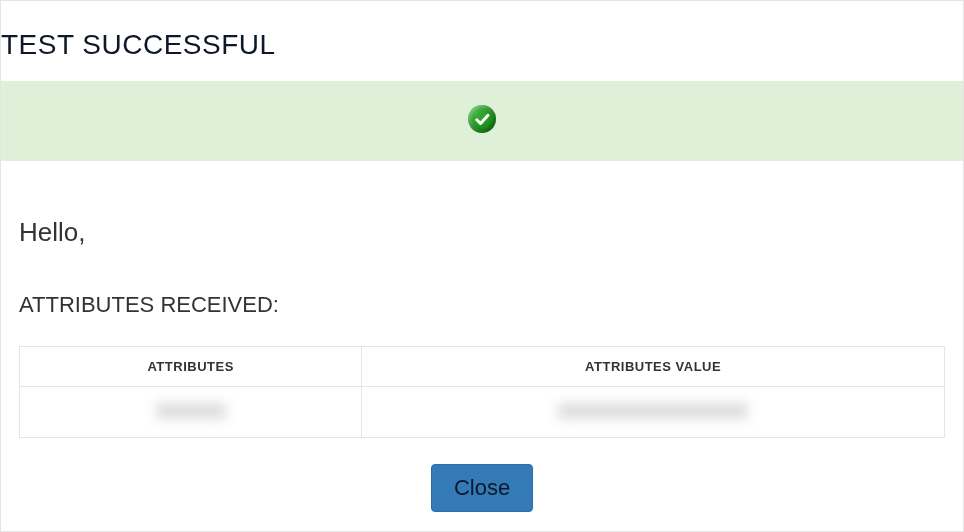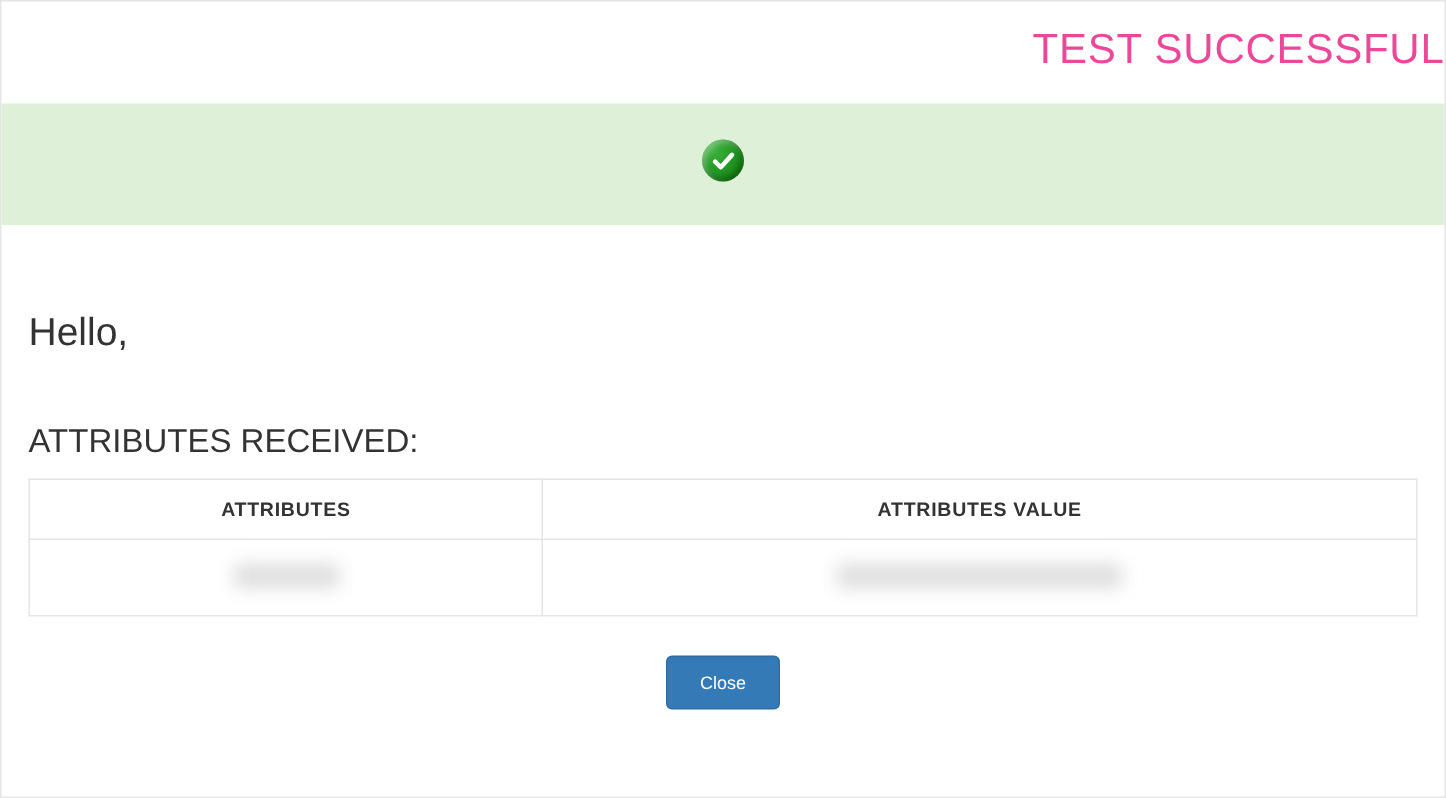--- a/index.html
+++ b/index.html
@@ -14,25 +14,25 @@
       height: 532px;
       overflow: hidden;
     }
     .container {
       border: 1px solid #e5e5e5;
       width: 100%;
       height: 100%;
       position: relative;
     }
     .title {
-      text-align: right;
+      text-align: left;
       font-size: 28px;
       font-weight: 400;
-      color: #ec4899;
-      padding: 16px 0 20px 0;
+      color: #0f172a;
+      padding: 28px 0 20px 0;
       letter-spacing: 0.5px;
     }
     .success-banner {
       background: #dff0d8;
       width: 100%;
       padding: 24px 0;
       text-align: center;
     }
     .check-icon {
       display: inline-block;
@@ -57,21 +57,21 @@
     .greeting {
       font-size: 26px;
       color: #333;
       margin-top: 36px;
       margin-bottom: 44px;
       font-weight: 400;
     }
     .section-label {
       font-size: 22px;
       color: #333;
-      margin-bottom: 12px;
+      margin-bottom: 28px;
       font-weight: 400;
     }
     .attr-table {
       width: 100%;
       border-collapse: collapse;
       border: 1px solid #e5e5e5;
     }
     .attr-table th {
       font-size: 13px;
       font-weight: 700;
@@ -106,25 +106,25 @@
     .blur-large {
       width: 190px;
       height: 16px;
     }
     .button-row {
       text-align: center;
       margin-top: 26px;
     }
     .close-btn {
       background: #337ab7;
-      color: #ffffff;
+      color: #0f172a;
       border: 1px solid #2e6da4;
       border-radius: 4px;
       padding: 10px 22px;
-      font-size: 12px;
+      font-size: 22px;
       cursor: pointer;
     }
   </style>
 </head>
 <body>
 
 <div class="container">
 
   <h1 class="title">TEST SUCCESSFUL</h1>
 

